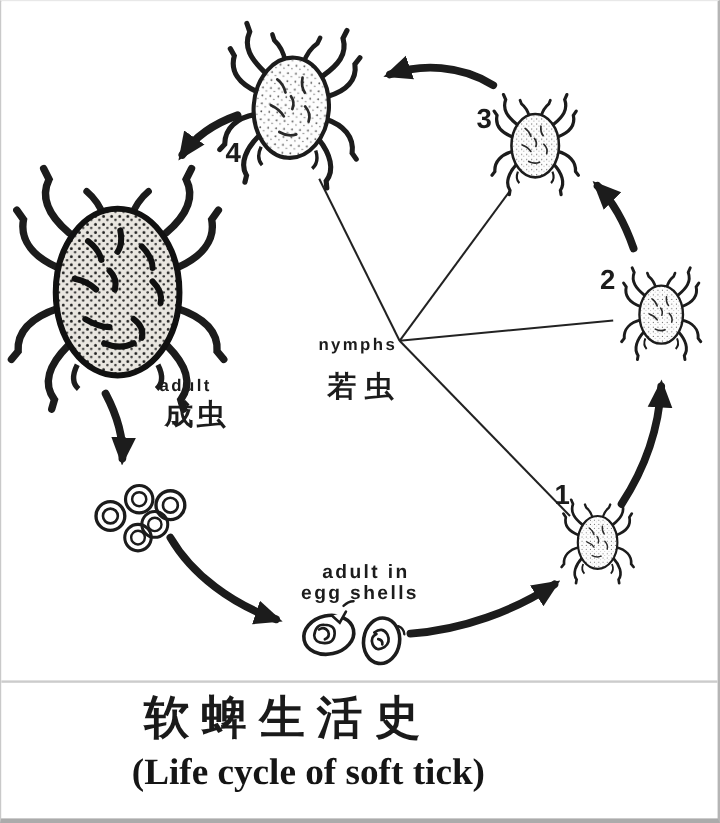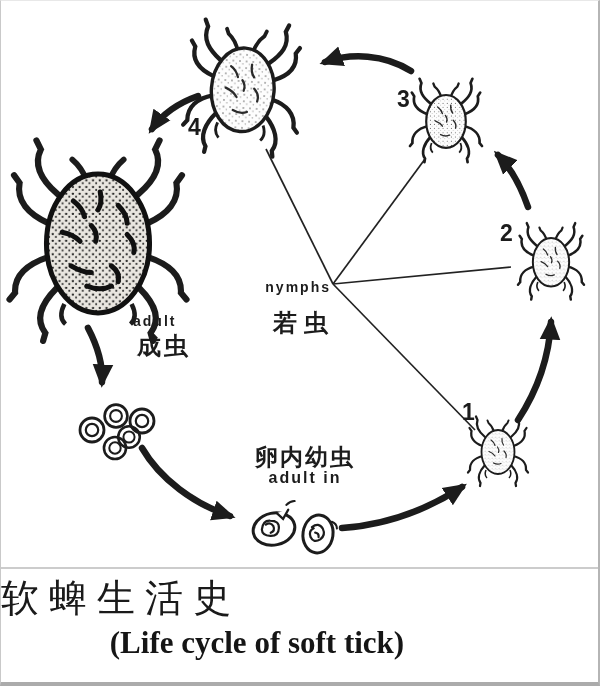--- a/index.html
+++ b/index.html
@@ -22,22 +22,22 @@
   .lbl-nymphs-en{left:240px;top:279px;width:90px;text-align:right;}
   .lbl-nymphs-cn{left:272px;top:298px;letter-spacing:7px;margin-top:12px;}
   .lbl-larvae-cn{left:254px;top:445px;font-size:23px;letter-spacing:2px;}
   .lbl-larvae-en1{left:256px;top:469px;width:96px;text-align:center;font-size:16px;}
   .lbl-larvae-en2{left:243px;top:486px;width:112px;text-align:center;font-size:16px;}
   .lbl-n1{left:461px;top:400px;}
   .lbl-n2{left:499px;top:221px;}
   .lbl-n3{left:396px;top:87px;}
   .lbl-n4{left:187px;top:115px;}
   #divider{position:absolute;left:0;top:566px;width:600px;height:2px;background:#cccccc;}
-  .caption-cn{position:absolute;left:0;top:572px;width:478px;
-    font-family:"Liberation Serif",serif;font-size:38px;font-weight:normal;
+  .caption-cn{position:absolute;left:0;top:572px;width:478px;text-align:center;
+    font-family:"Liberation Serif",serif;font-size:38px;font-weight:bold;
     letter-spacing:10px;color:#1a1a1a;}
   .caption-en{position:absolute;left:0;top:624px;width:512px;text-align:center;
     font-family:"Liberation Serif",serif;font-size:31px;font-weight:bold;color:#151515;}
 </style>
 </head>
 <body>
 
 <div id="figure">
 
   <svg id="art" width="600" height="566" viewBox="0 0 600 566">
@@ -157,22 +157,22 @@
     </g>
   </svg>
 
   <div class="lbl en lbl-adult-en">adult</div>
   <div class="lbl cn lbl-adult-cn">成虫</div>
 
 
   <div class="lbl en lbl-nymphs-en">nymphs</div>
   <div class="lbl cn lbl-nymphs-cn">若虫</div>
 
-  <div class="lbl cn lbl-larvae-cn">卵内幼虫</div>
   <div class="lbl en lbl-larvae-en1">adult in</div>
+  <div class="lbl en lbl-larvae-en2">egg shells</div>
 
   <div class="lbl num lbl-n1">1</div>
   <div class="lbl num lbl-n2">2</div>
   <div class="lbl num lbl-n3">3</div>
   <div class="lbl num lbl-n4">4</div>
 
   <div id="divider"></div>
   <div class="caption-cn">软蜱生活史</div>
   <div class="caption-en">(Life cycle of soft tick)</div>
 </div>

